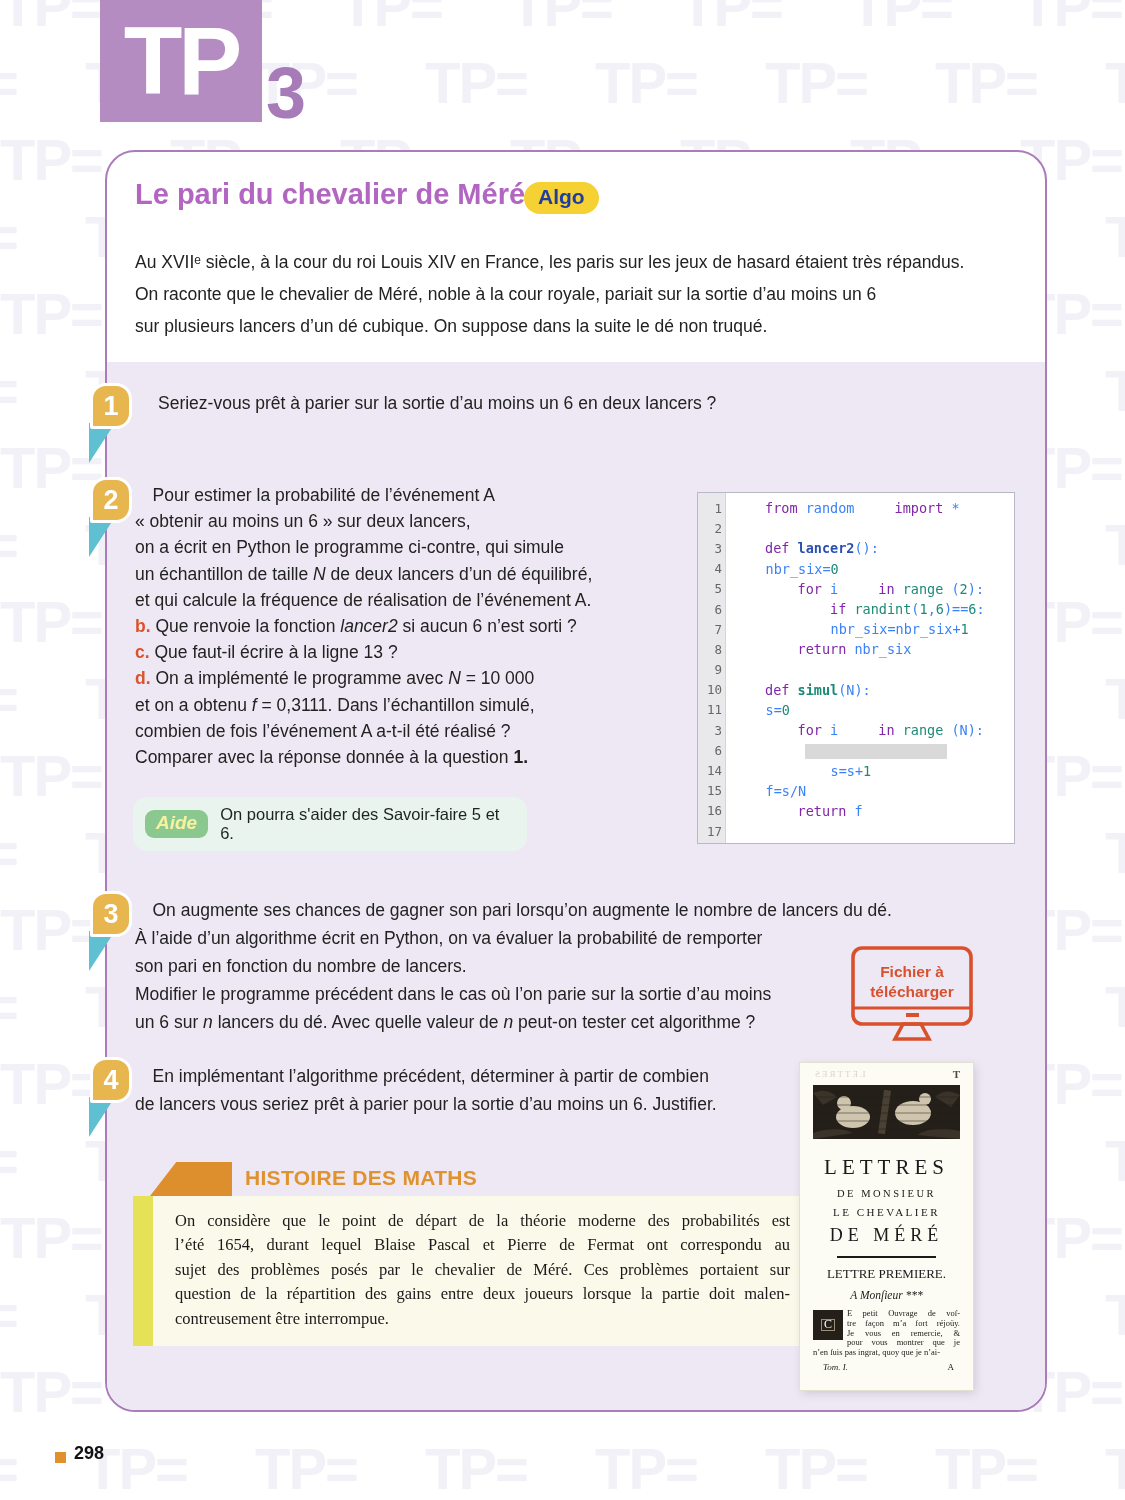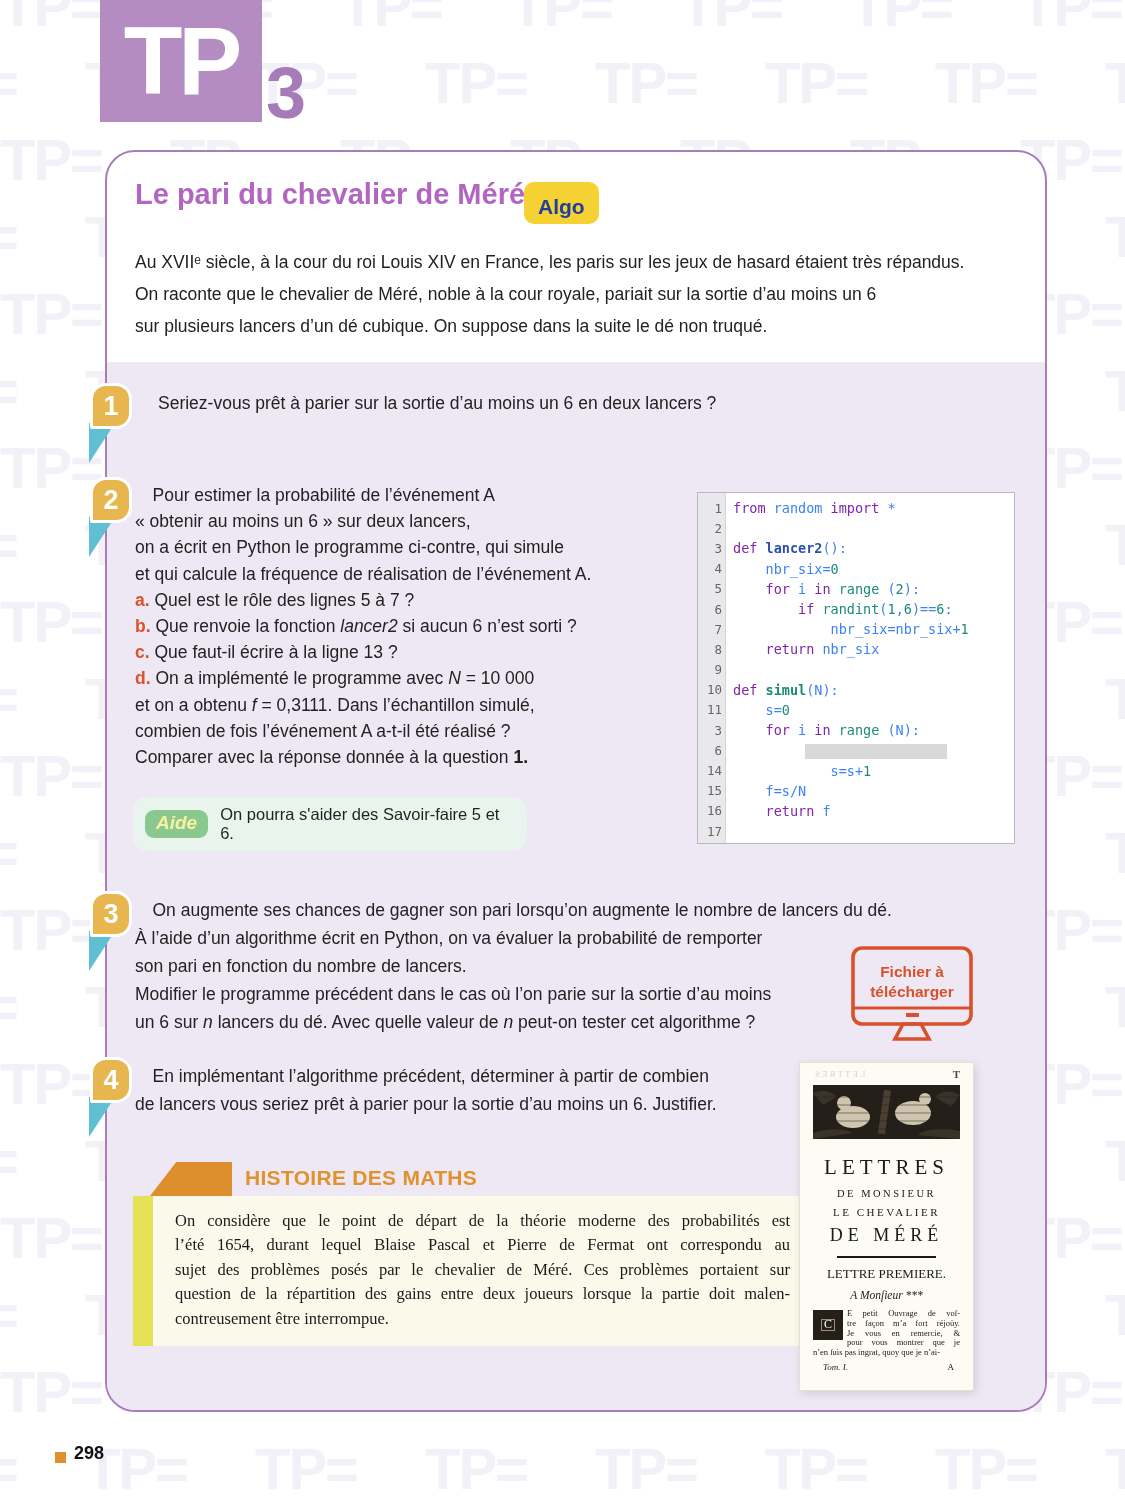--- a/index.html
+++ b/index.html
@@ -20,21 +20,21 @@
 
   
   .main-box{position:absolute;left:105px;top:150px;width:942px;height:1262px;background:#ffffff;
             border:2px solid #a97cba;border-radius:30px;z-index:1;overflow:hidden;box-sizing:border-box;}
   .lavender{position:absolute;left:0;right:0;top:210px;bottom:0;background:#eee8f4;}
 
   .abs{position:absolute;z-index:3;}
 
   .title{position:absolute;left:135px;top:178px;z-index:3;margin:0;font-size:29px;font-weight:bold;color:#b266c2;}
   .algo-badge{position:absolute;left:524px;top:182px;z-index:3;background:#f6d133;color:#1f3e9e;
-              font-weight:bold;font-size:21px;padding:13px 14px 5px;border-radius:10px;}
+              font-weight:bold;font-size:21px;padding:3px 14px 5px;border-radius:16px;}
 
   .rich{color:#222222;font-size:17.5px;}
   .intro{left:135px;top:246px;width:900px;line-height:32px;}
   .q1text{left:158px;top:390px;width:820px;line-height:26px;}
   .q2text{left:135px;top:482px;width:570px;line-height:26.2px;}
   .q3text{left:135px;top:896px;width:845px;line-height:28px;}
   .q4text{left:135px;top:1062px;width:710px;line-height:28px;}
   .s-i{font-style:italic;}
   .s-b{font-weight:bold;}
   .s-lbl{color:#d9542b;font-weight:bold;}
@@ -49,21 +49,21 @@
 
   
   .code-box{position:absolute;left:697px;top:492px;width:318px;height:352px;background:#ffffff;
             border:1px solid #b8b8c8;z-index:3;box-sizing:border-box;padding-top:5px;overflow:hidden;}
   .code-box::before{content:"";position:absolute;left:0;top:0;bottom:0;width:27px;background:#e9e9ec;
                     border-right:1px solid #d4d4dc;}
   .crow{display:flex;height:20.2px;position:relative;align-items:center;}
   .cnum{width:24px;padding-right:4px;text-align:right;color:#666;font-family:"DejaVu Sans Mono",monospace;
         font-size:12.5px;flex:none;}
   .ctext{font-family:"DejaVu Sans Mono",monospace;font-size:13.5px;white-space:pre;padding-left:7px;}
-  .tk-kw{color:#8225a8;}
+  .tk-kw{color:#8225a8;margin-left:32px;}
   .tk-fn{color:#2b4fae;font-weight:bold;}
   .tk-fn2{color:#1d8a78;font-weight:bold;}
   .tk-bi{color:#1d8a78;}
   .tk-nu{color:#1d8a78;}
   .tk-pl{color:#3b82f6;}
   .tk-gap{display:inline-block;width:142px;height:15px;background:#d9d9d9;vertical-align:middle;margin-left:72px;}
 
   
   .aide-box{position:absolute;left:133px;top:797px;width:394px;height:54px;background:#e9f4ee;
             border-radius:14px;z-index:3;display:flex;align-items:center;padding:0 12px;box-sizing:border-box;}
@@ -300,22 +300,22 @@
     </div>
 
   <div class="qbadge" style="top:477px">
     <span class="qtail"></span>
     <span class="qnum">2</span>
   </div>
   <div class="abs rich q2text">
       <div><span> Pour estimer la probabilité de l’événement A</span></div>
       <div><span>« obtenir au moins un 6 » sur deux lancers,</span></div>
       <div><span>on a écrit en Python le programme ci-contre, qui simule</span></div>
+      <div><span>un échantillon de taille </span><span class="s-i">N</span><span> de deux lancers d’un dé équilibré,</span></div>
       <div><span>et qui calcule la fréquence de réalisation de l’événement A.</span></div>
-      <div><span class="s-lbl">a.</span><span> Quel est le rôle des lignes 5 à 7 ?</span></div>
       <div><span class="s-lbl">b.</span><span> Que renvoie la fonction </span><span class="s-i">lancer2</span><span> si aucun 6 n’est sorti ?</span></div>
       <div><span class="s-lbl">c.</span><span> Que faut-il écrire à la ligne 13 ?</span></div>
       <div><span class="s-lbl">d.</span><span> On a implémenté le programme avec </span><span class="s-i">N</span><span> = 10 000</span></div>
       <div><span>et on a obtenu </span><span class="s-i">f</span><span> = 0,3111. Dans l’échantillon simulé,</span></div>
       <div><span>combien de fois l’événement A a-t-il été réalisé ?</span></div>
       <div><span>Comparer avec la réponse donnée à la question </span><span class="s-b">1.</span></div>
     </div>
 
   <div class="code-box" id="codebox">
       <div class="crow">

